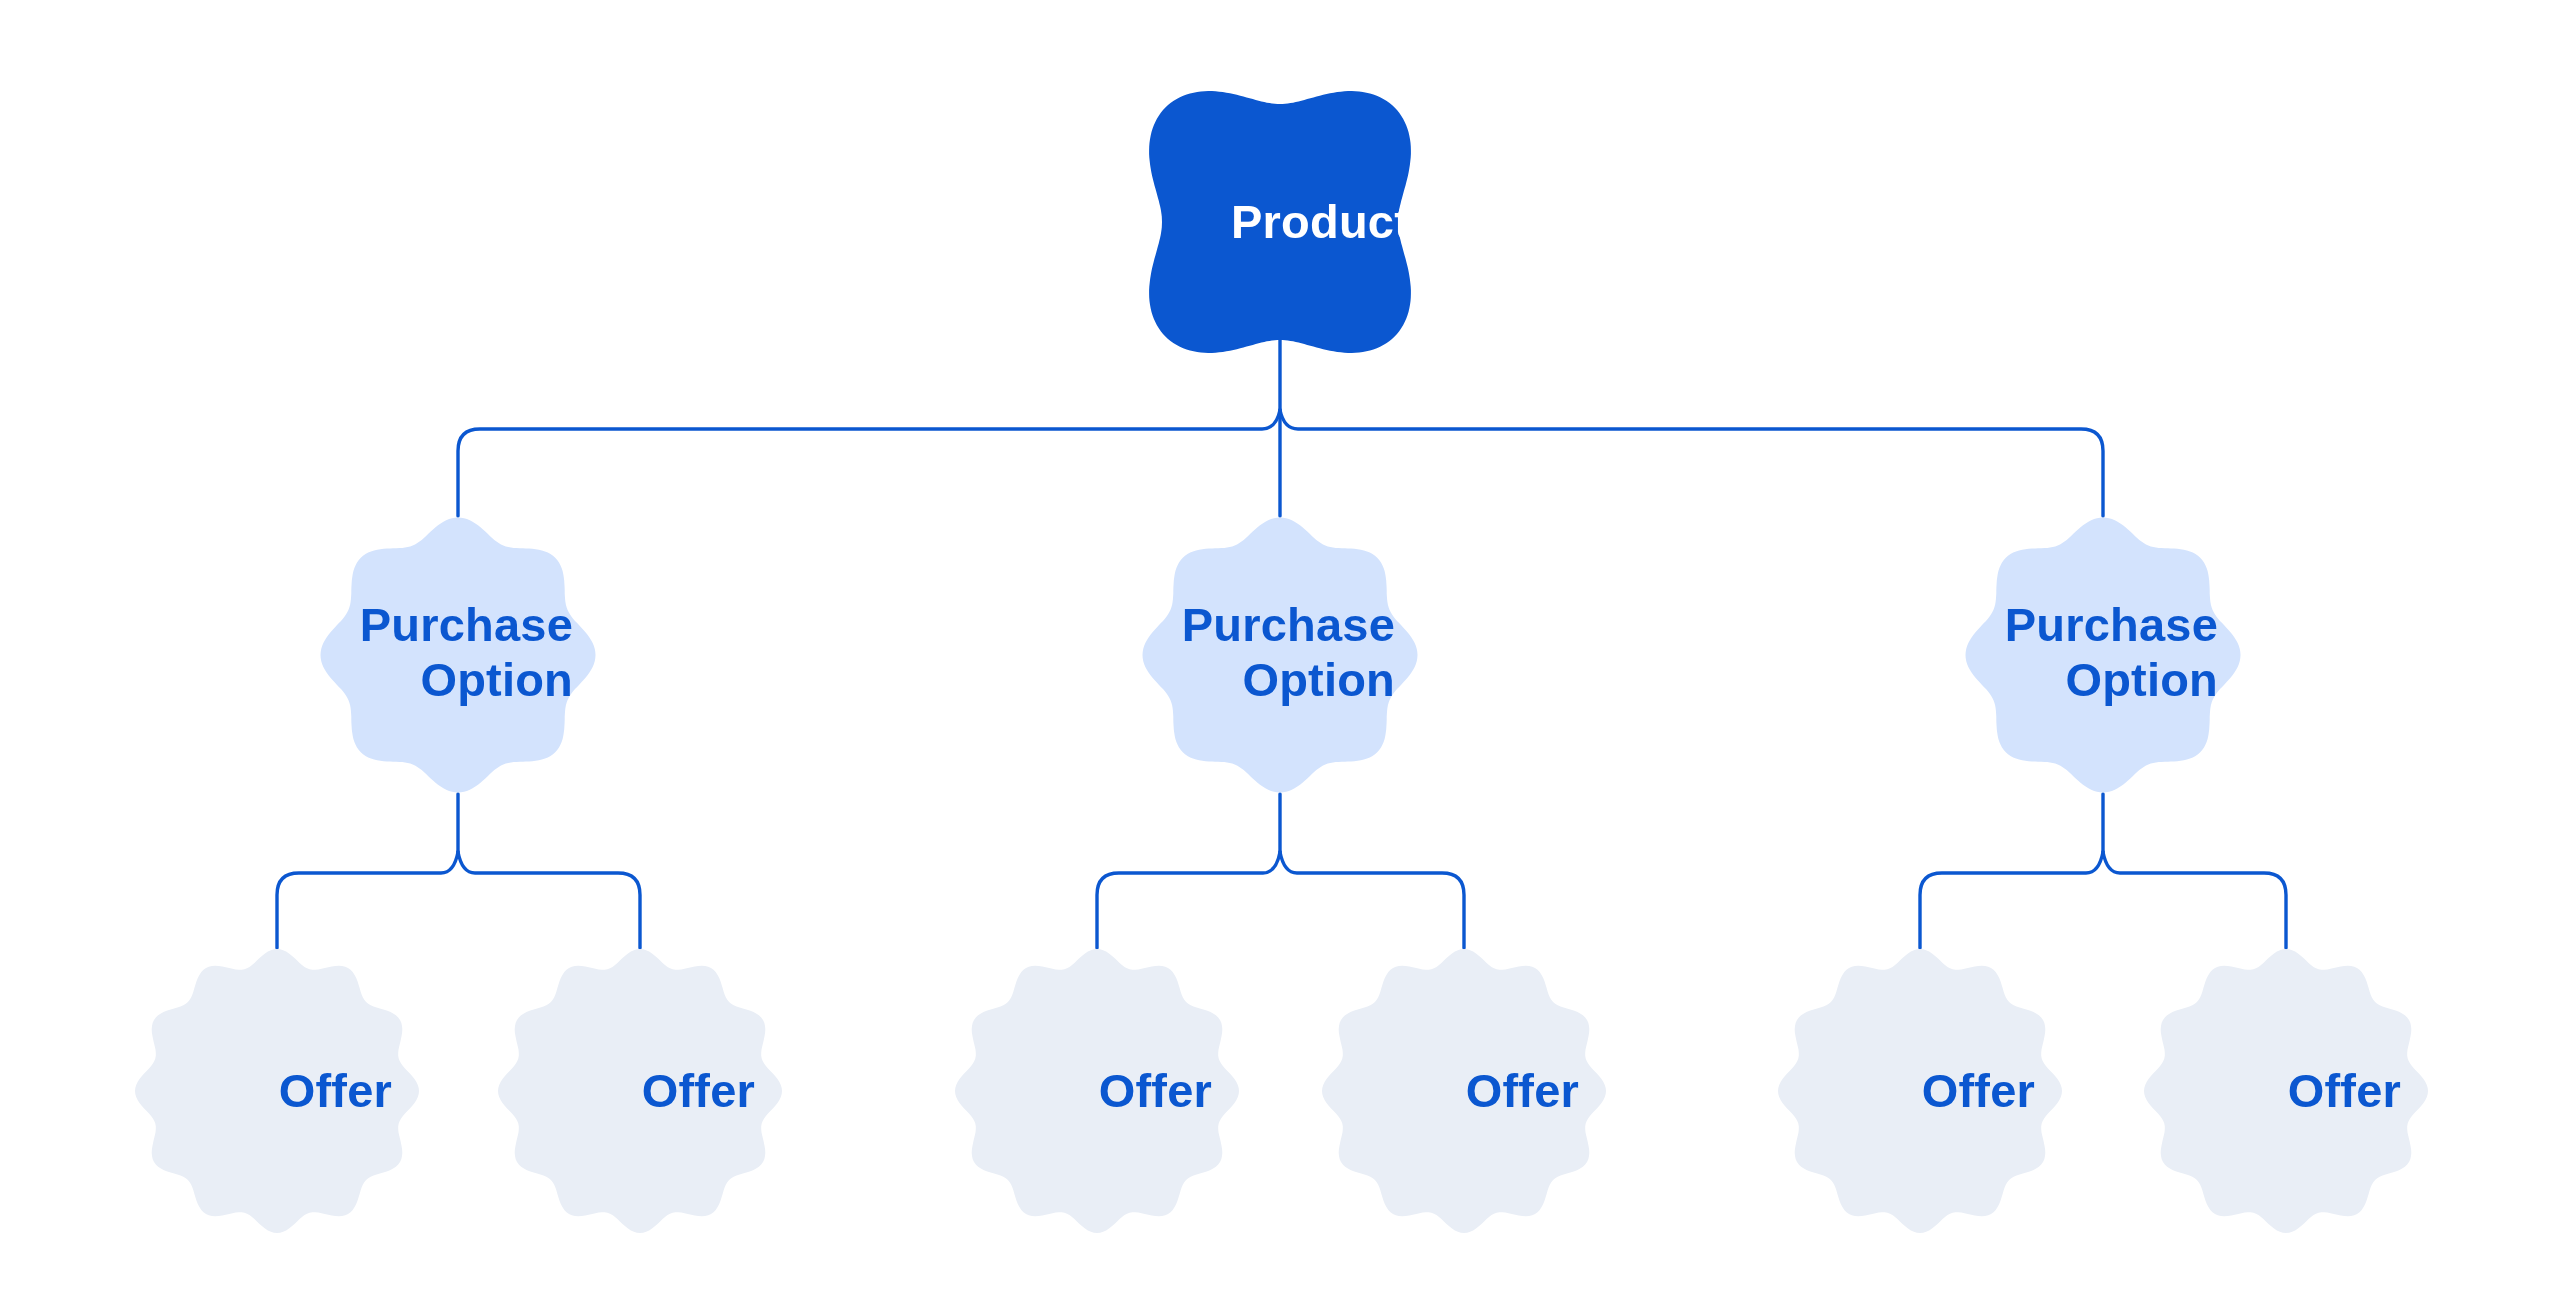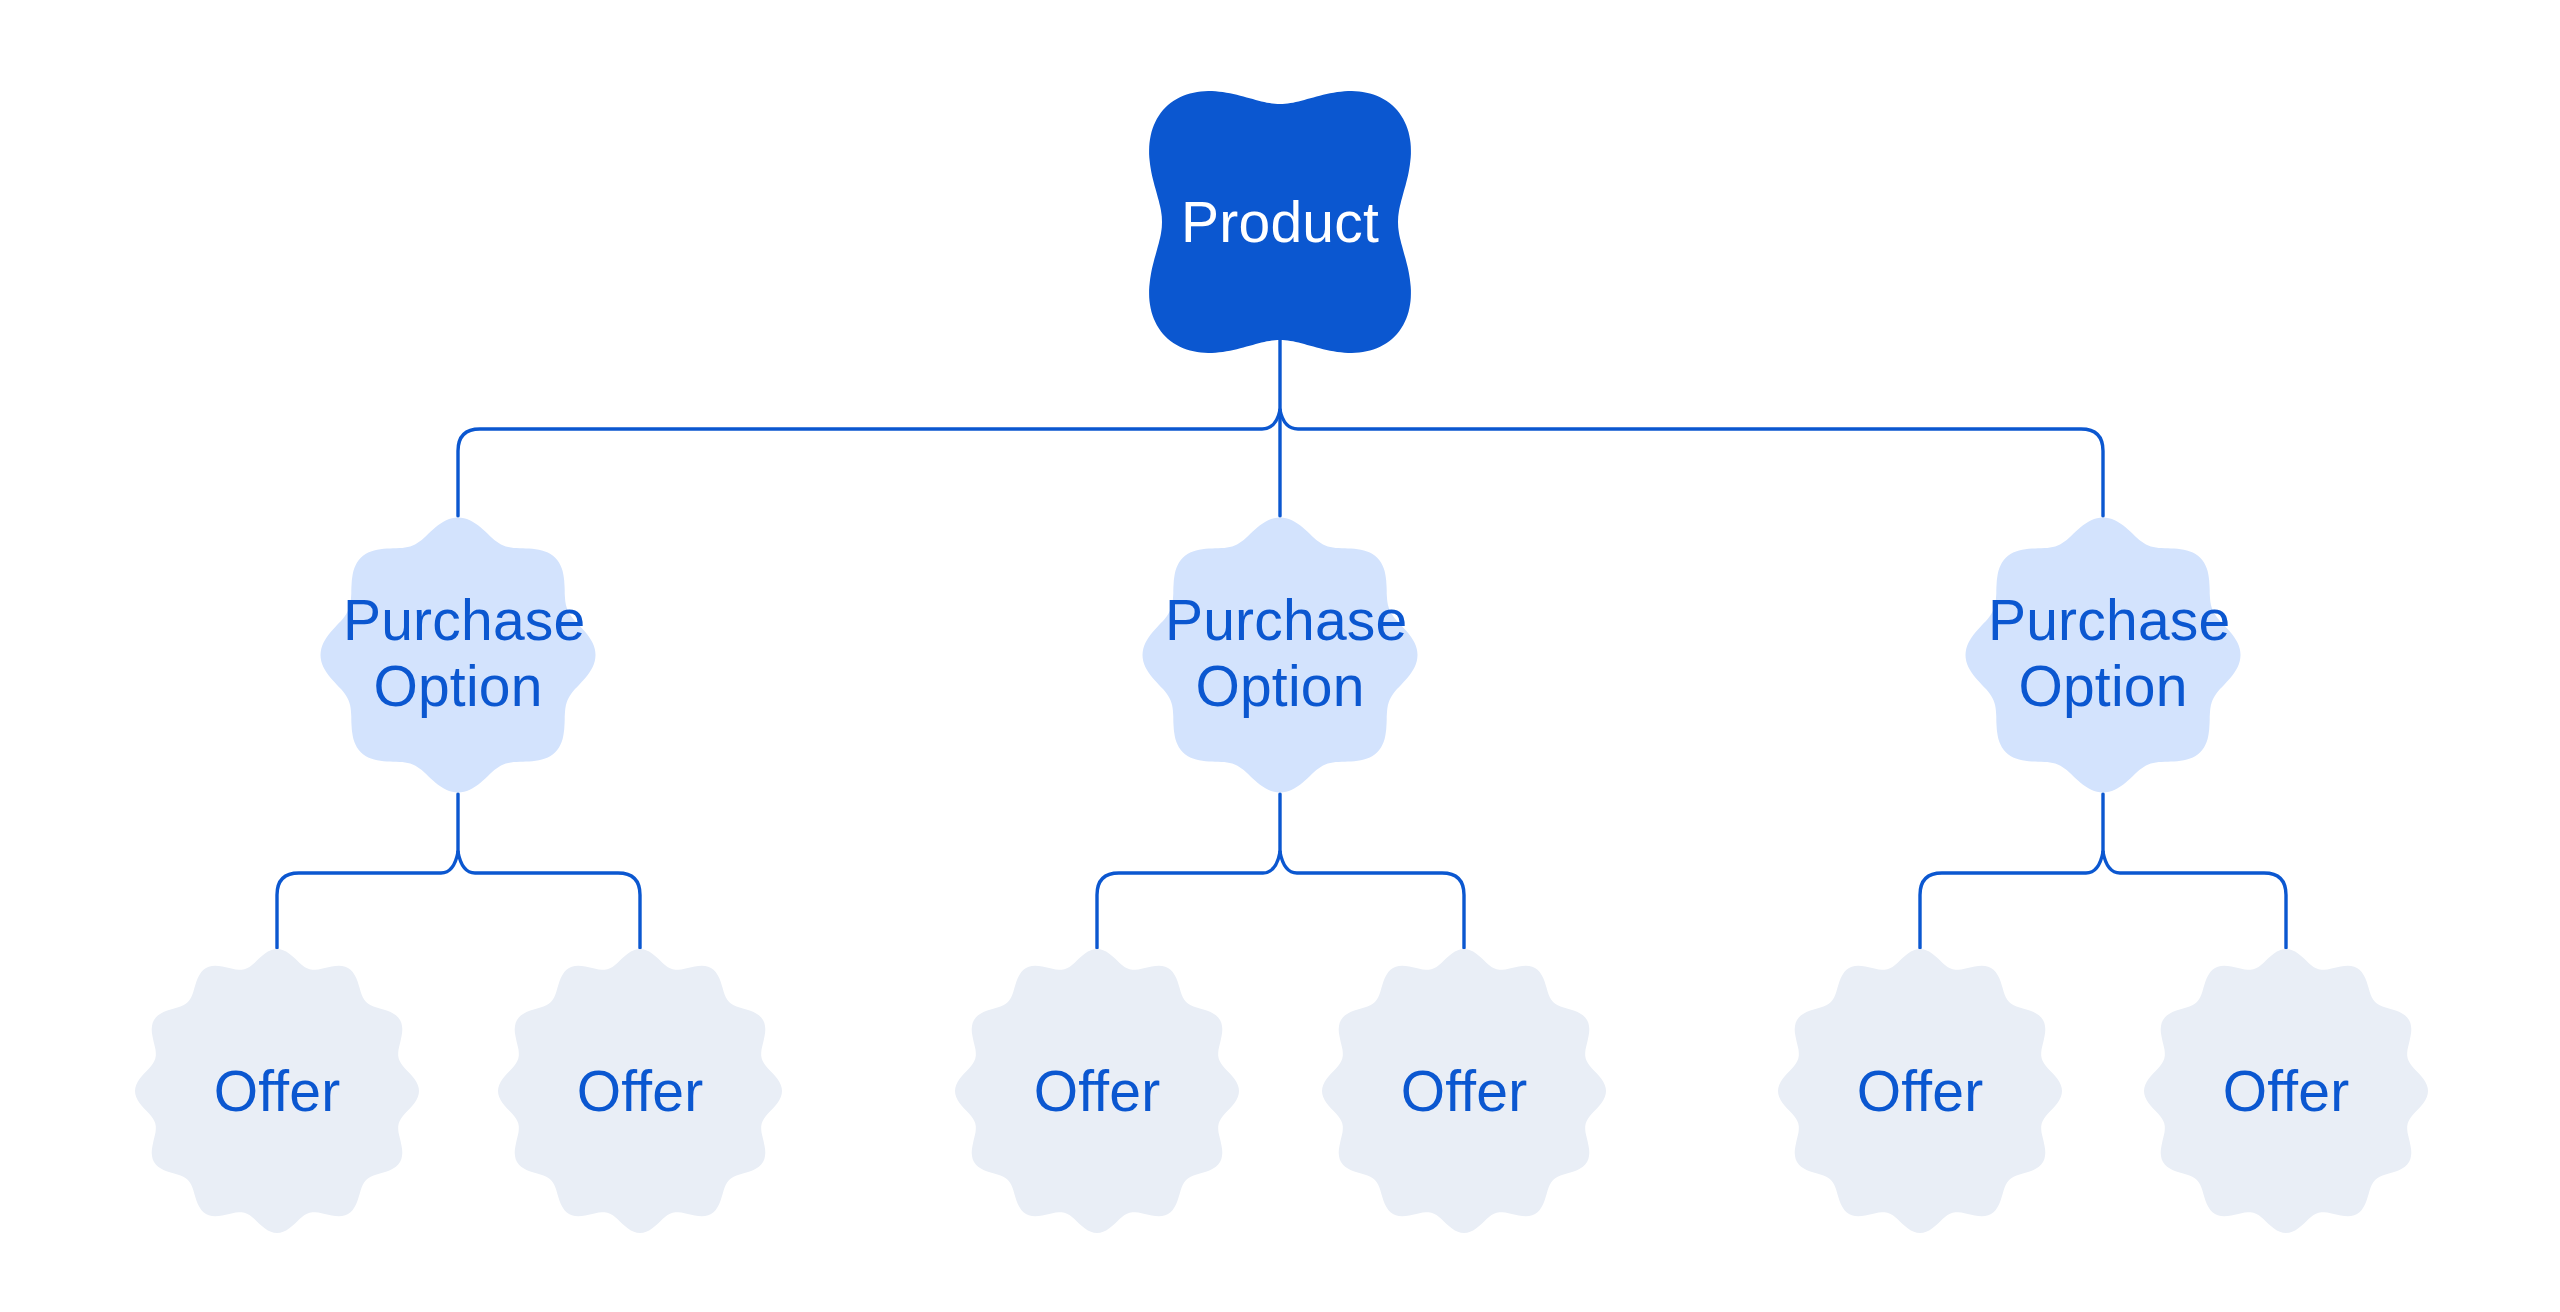--- a/index.html
+++ b/index.html
@@ -21,24 +21,24 @@
   }
   .canvas svg {
     position: absolute;
     left: 0;
     top: 0;
     display: block;
   }
   .node-label {
     position: absolute;
     transform: translate(-50%, -50%);
-    text-align: center;
-    font-size: 57px;
+    text-align: right;
+    font-size: 47px;
     line-height: 1.16;
-    font-weight: 400;
+    font-weight: 700;
     letter-spacing: 0.2px;
     color: var(--primary, #0b57d0);
     width: 230px;
     pointer-events: none;
     white-space: normal;
   }
   .node-label.root {
     color: var(--root-text, #ffffff);
     width: 260px;
   }

